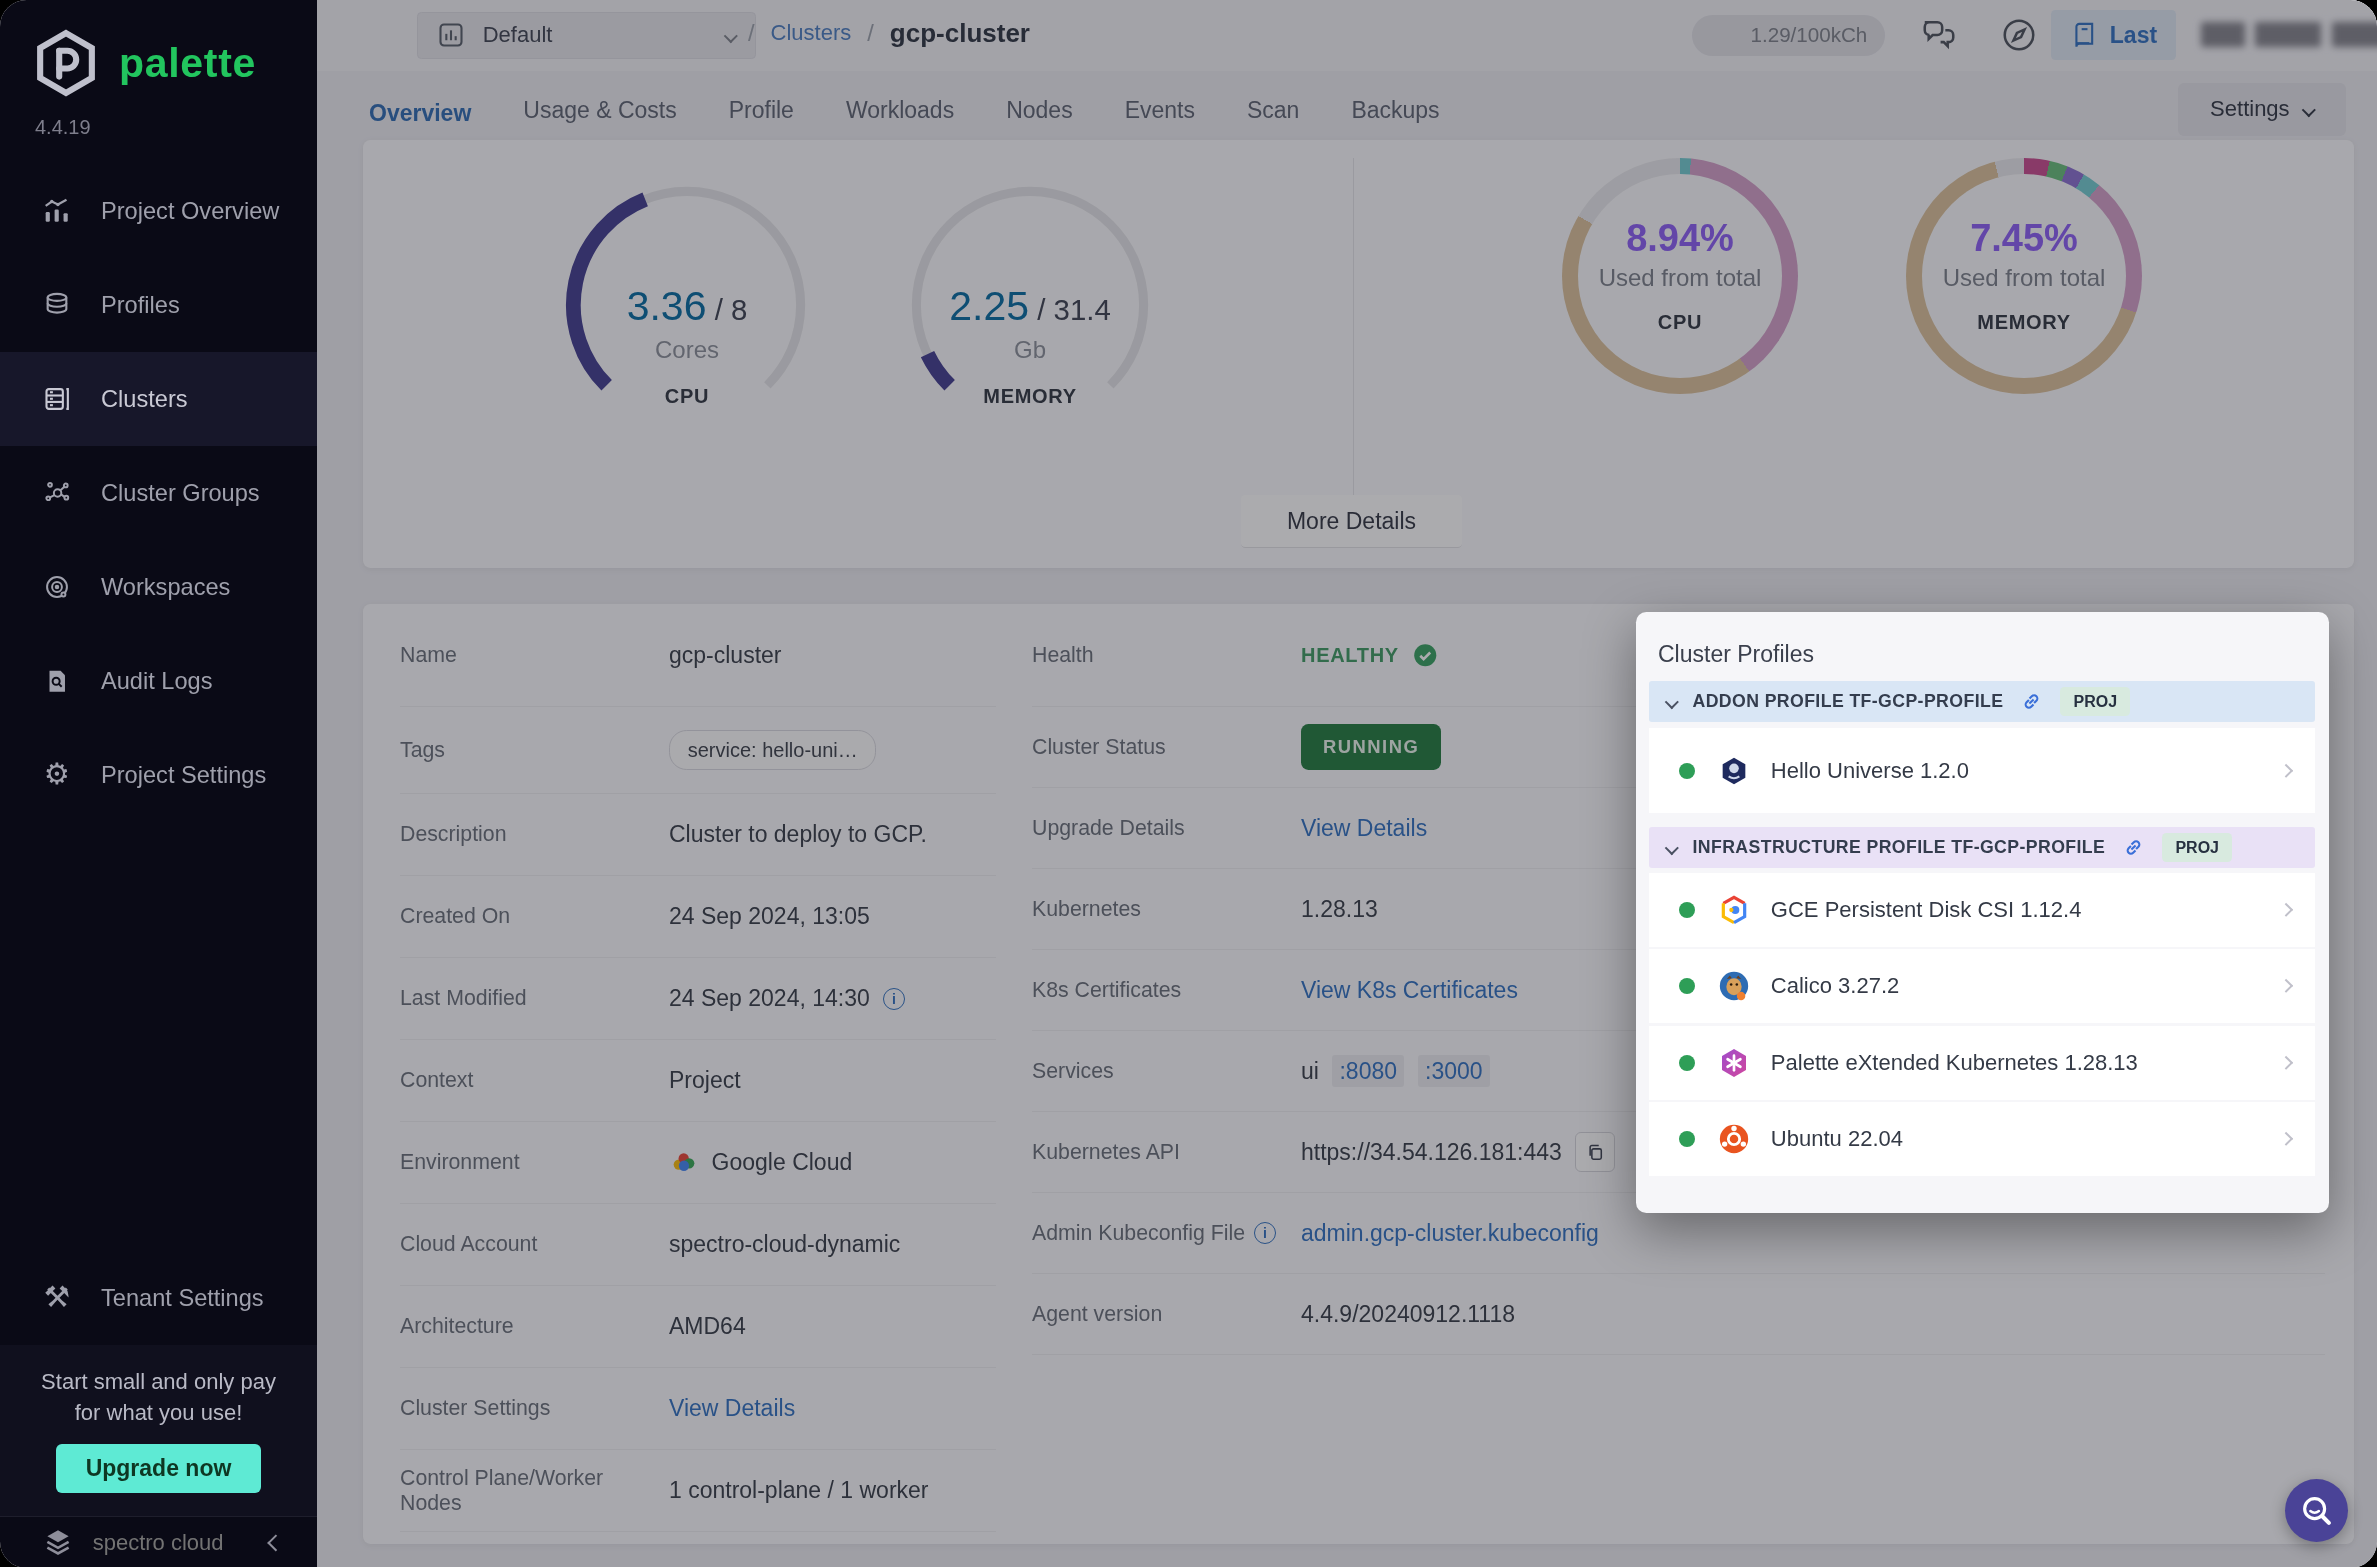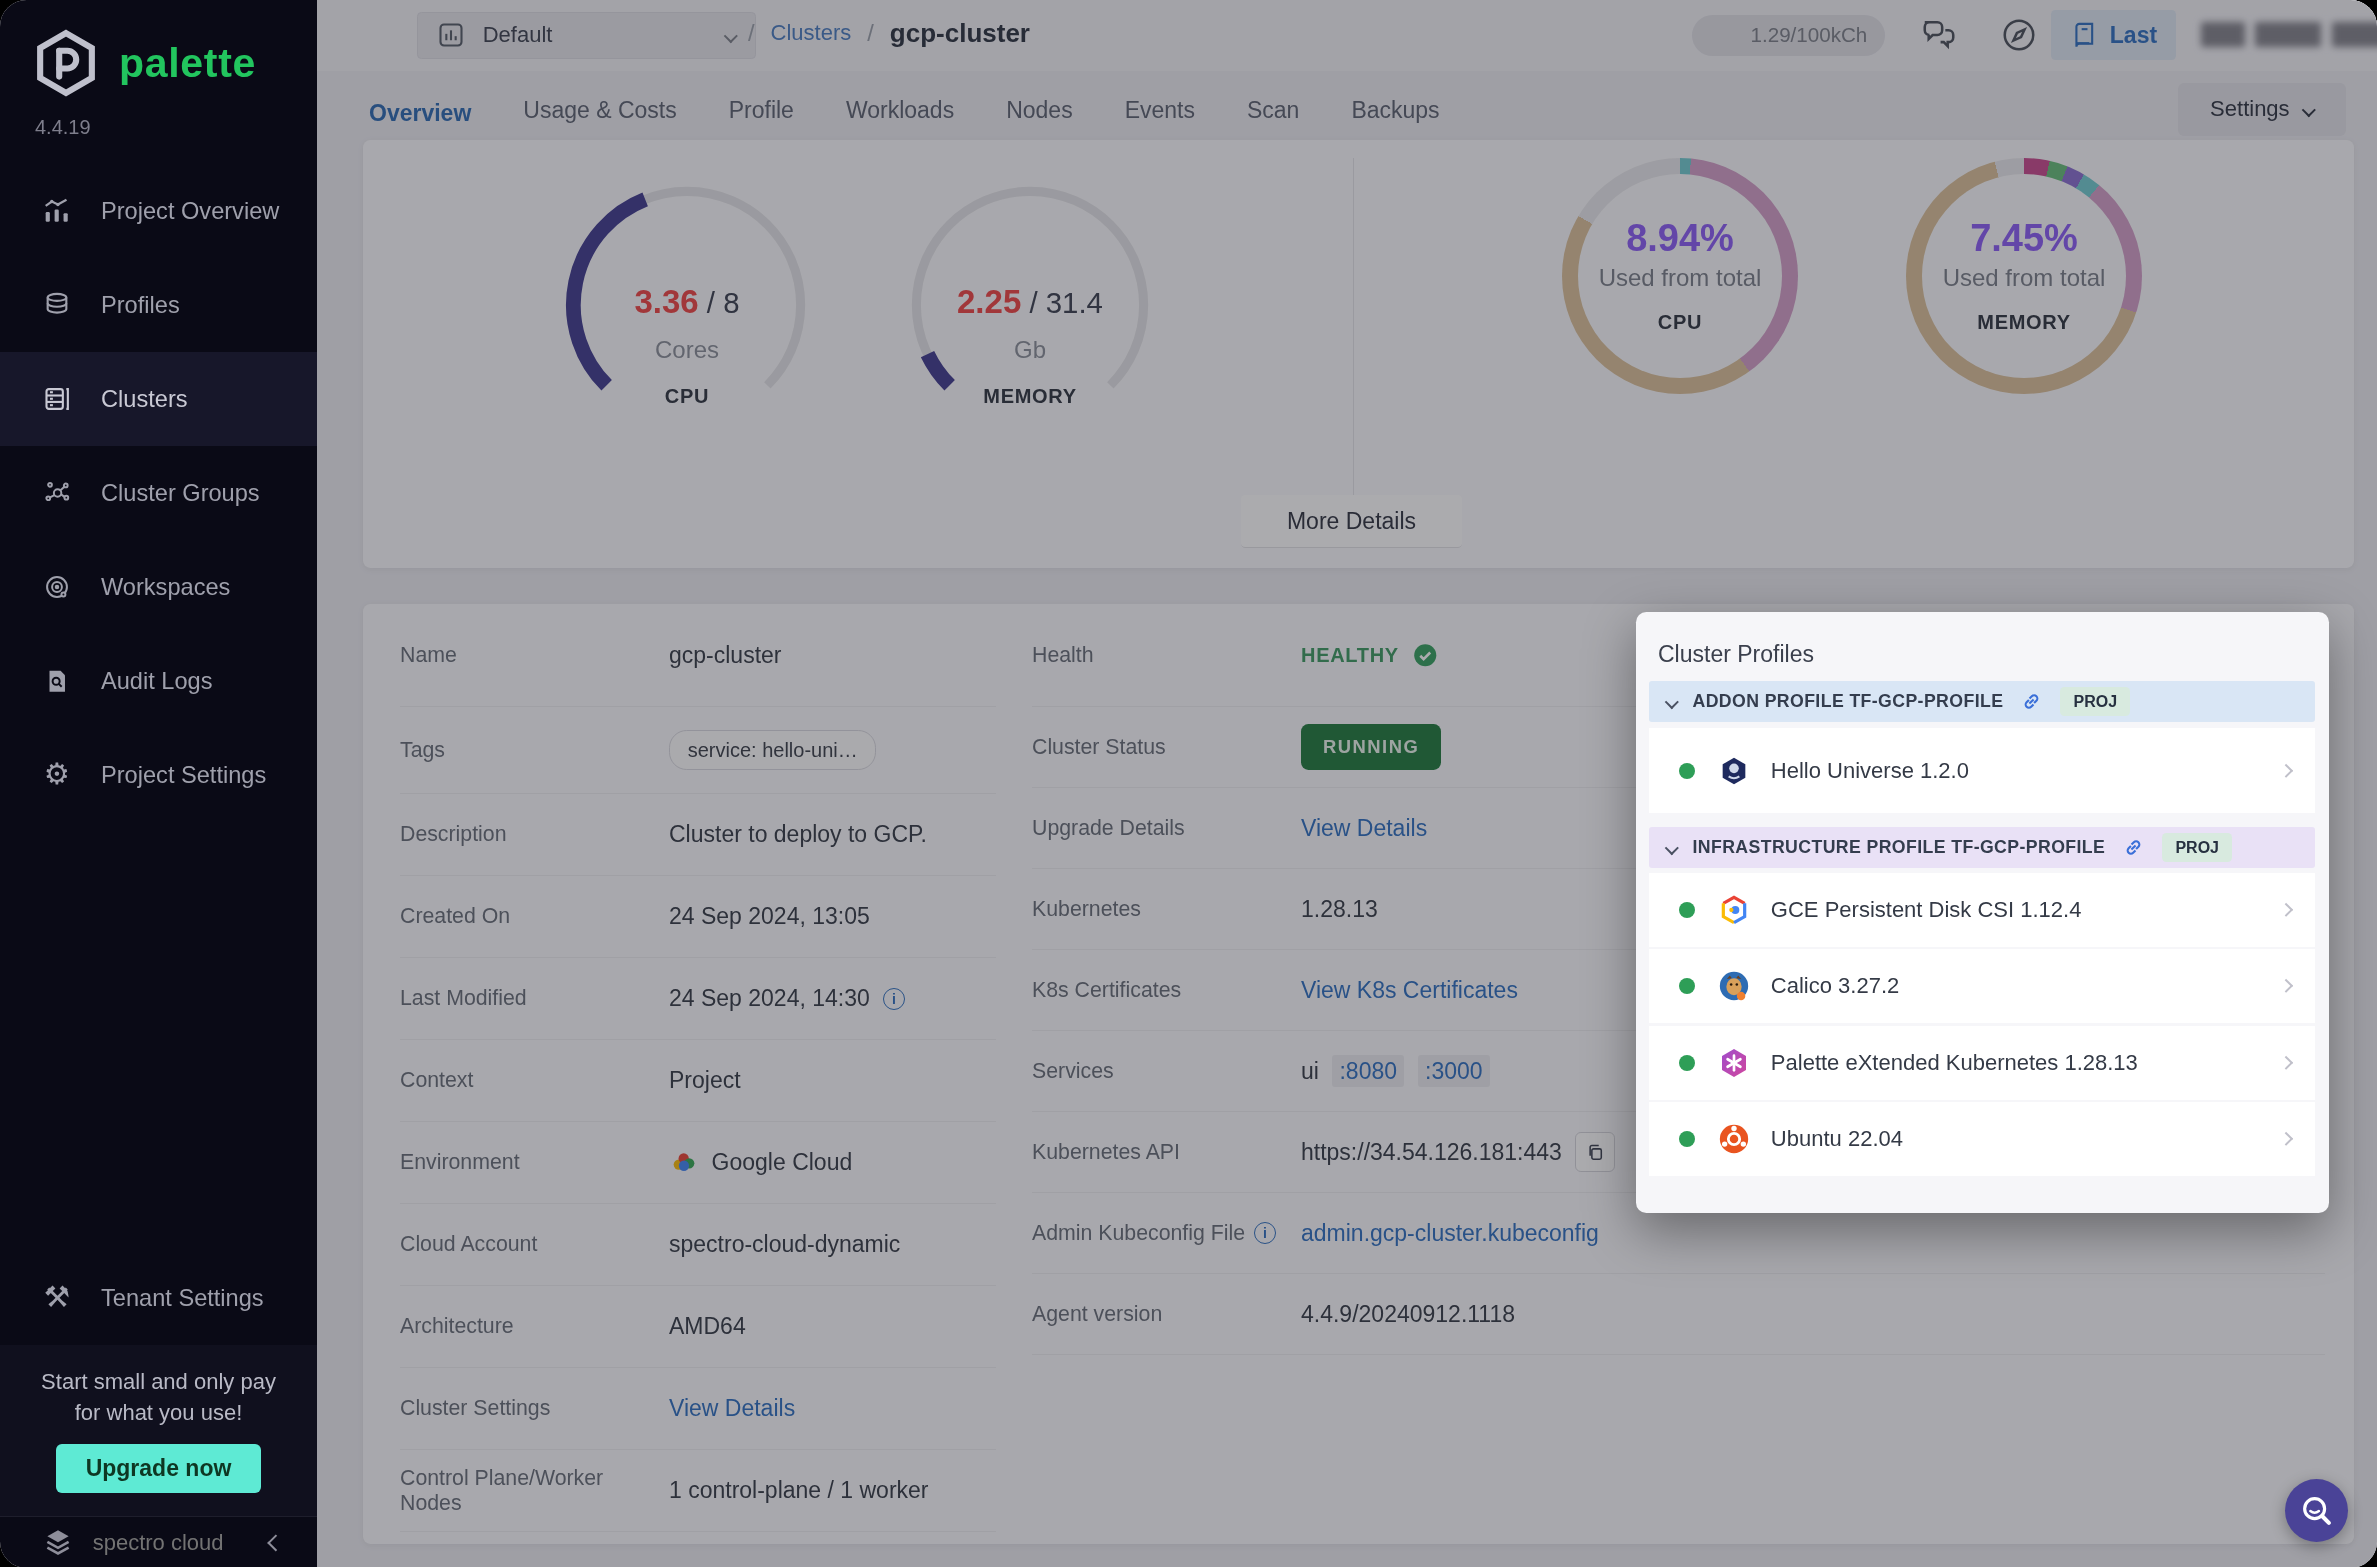--- a/index.html
+++ b/index.html
@@ -67,21 +67,21 @@
                   font-size:22px; color:#2e3442; cursor:pointer; }
 
   .card { position:absolute; background:#fbfbfd; border-radius:7.4px; box-shadow:0 1.5px 5.9px rgba(30,30,40,.06); }
   #card-metrics { left:46px; top:140px; width:1991px; height:428px; }
   #card-details { left:46px; top:604px; width:1991px; height:940px; }
   .vdivider { position:absolute; left:990px; top:17.7px; height:383px; width:0.7px; background:#e4e4e8; }
 
   .gauge-box { position:absolute; width:250px; text-align:center; }
   .gauge-svg { position:absolute; left:0; top:0; }
   .gauge-val { position:absolute; width:250px; top:103px; font-size:29.4px; color:#3a4050; }
-  .gauge-val b { font-size:33px; font-weight:700; color:#ef4444; }
+  .gauge-val b { font-size:41px; font-weight:400; color:#0369a1; }
   .gauge-unit { position:absolute; width:250px; top:156px; font-size:24px; color:#8a8f99; }
   .gauge-cap { position:absolute; width:250px; top:205px; font-size:20px; font-weight:700;
                color:#2e3440; letter-spacing:0.7px; }
   .ring { position:absolute; width:236px; height:236px; border-radius:50%; }
   .ring::after { content:""; position:absolute; inset:16px; border-radius:50%; background:#fbfbfd; }
   .ring-text { position:absolute; width:236px; text-align:center; z-index:2; }
   .ring-pct { font-size:38px; font-weight:700; color:#8b5cf6; }
   .ring-cap { font-size:24px; color:#7a7f8a; margin-top:4.4px; }
   .ring-lab { font-size:20px; font-weight:700; color:#2e3440; letter-spacing:0.7px; margin-top:19px; }
   .more-details { position:absolute; left:878px; top:355px; width:221px; height:53px; background:#fff;

